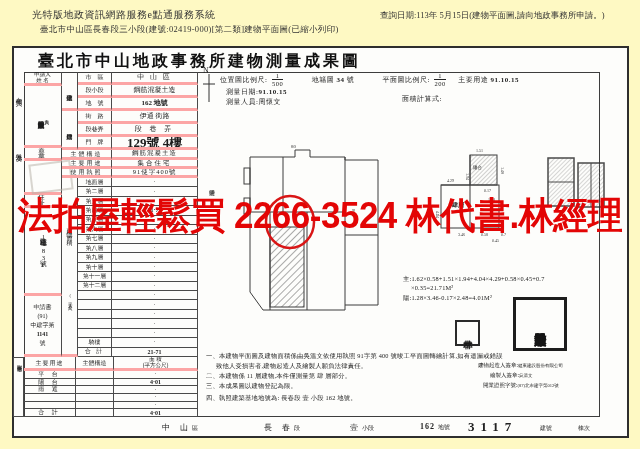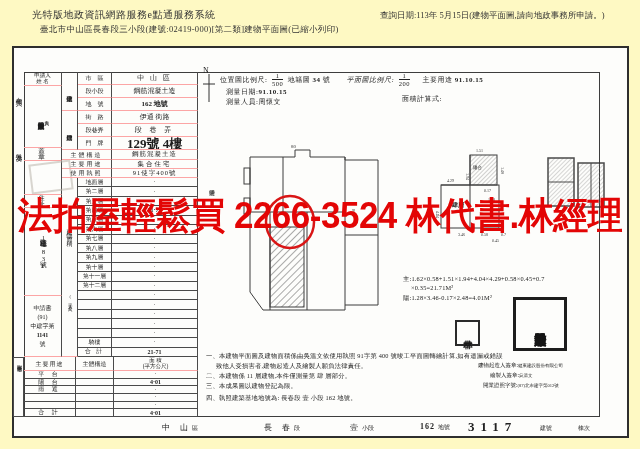--- a/index.html
+++ b/index.html
@@ -1,19 +1,19 @@
 <!DOCTYPE html>
 <html><head>
 <meta charset="utf-8">
 <style>
   html,body{margin:0;padding:0;background:#e9e9e6;}
   .page{position:relative;width:640px;height:449px;background:#fef9c3;overflow:hidden;
         font-family:"Liberation Serif","DejaVu Serif",serif;color:#1c1c1c;}
   .c{position:absolute;box-sizing:border-box;}
-  .cell{position:absolute;box-sizing:border-box;border-right:1px solid #4a4a4a;border-bottom:1px solid #fca5a5;
+  .cell{position:absolute;box-sizing:border-box;border-right:1px solid #4a4a4a;border-bottom:3px solid #fca5a5;
         display:flex;align-items:center;justify-content:center;text-align:center;overflow:hidden;line-height:1;}
   .vt{writing-mode:vertical-rl;text-orientation:upright;letter-spacing:1px;}
   .hdr1{font-size:10px;letter-spacing:.5px;color:#333;}
   .hdr2{font-size:8.5px;letter-spacing:.3px;color:#333;margin-left:8px;}
   .hdrr{font-size:8.5px;color:#333;}
   .outer{position:absolute;left:12px;top:46px;width:617px;height:392px;border:2px solid #2e2e2e;box-sizing:border-box;background:#fdfdfb;}
   .formbox{position:absolute;left:24px;top:72px;width:576px;height:345px;border:1px solid #3d3d3d;box-sizing:border-box;}
   .title{position:absolute;left:38px;top:51px;font-size:16px;font-weight:bold;letter-spacing:3px;color:#111;}
   .frac{display:inline-block;text-align:center;vertical-align:middle;font-size:6.5px;line-height:1.15;margin:0 2px;}
   .frac .n{display:block;border-bottom:1px solid #222;padding:0 4px;}
@@ -51,20 +51,21 @@
 
 <div class="page">
 
   <div class="c hdr1" style="left:32px;top:8px;">光特版地政資訊網路服務e點通服務系統</div>
   <div class="c hdr2" style="left:32px;top:24px;">臺北市中山區長春段三小段(建號:02419-000)[第二類]建物平面圖(已縮小列印)</div>
   <div class="c hdrr" style="left:380px;top:10px;width:252px;">查詢日期:113年 5月15日(建物平面圖,請向地政事務所申請。)</div>
 
   <div class="outer"></div>
   <div class="formbox"></div>
 
+  <div class="title">臺北市中山地政事務所建物測量成果圖</div>
 
   <div class="c vt" style="left:13px;top:92px;width:10px;height:52px;font-size:6.5px;">右代理人</div>
   <div class="c vt" style="left:13px;top:148px;width:10px;height:36px;font-size:6.5px;">吳溫女</div>
 
   <div class="cell" style="left:24px;top:72px;width:38px;height:14px;flex-direction:column;font-size:5.5px;">
     <span>申請人</span>
     <span>姓 名</span>
   </div>
   <div class="cell" style="left:24px;top:86px;width:38px;height:62px;">
     <span class="vt" style="height:58px;font-size:6.8px;letter-spacing:0;">健東建設股份有限公司</span>
@@ -239,24 +240,24 @@
   </div>
 
   <svg class="c" style="left:201px;top:64px;" width="16" height="40" viewBox="0 0 16 40">
     <text x="2" y="9" font-size="8" font-family="Liberation Serif,serif" fill="#222">N</text>
     <line x1="8" y1="10" x2="8" y2="38" stroke="#333" stroke-width="1"></line>
     <line x1="2" y1="20" x2="14" y2="20" stroke="#333" stroke-width="1"></line>
   </svg>
   <div class="c scl" style="left:220px;top:72px;white-space:nowrap;">
     <span>位置圖比例尺:</span>
     <span class="frac"><span class="n">1</span><span class="d">500</span></span>
-    <span style="margin-left:0;">地籍圖</span>
+    <span style="margin-left:24px;">地籍圖</span>
     <span style="font-weight:bold;">34</span>
     <span>號</span>
-    <span style="margin-left:14px;font-style:italic;">平面圖比例尺:</span>
+    <span style="margin-left:26px;">平面圖比例尺:</span>
     <span class="frac"><span class="n">1</span><span class="d">200</span></span>
     <span style="margin-left:8px;">主要用途</span>
     <span style="font-weight:bold;">91.10.15</span>
   </div>
   <div class="c scl" style="left:226px;top:87px;">
     <span>測量日期:</span><span style="font-weight:bold;">91.10.15</span>
   </div>
   <div class="c scl" style="left:226px;top:97px;">
     <span>測量人員:</span><span>周懷文</span>
   </div>

